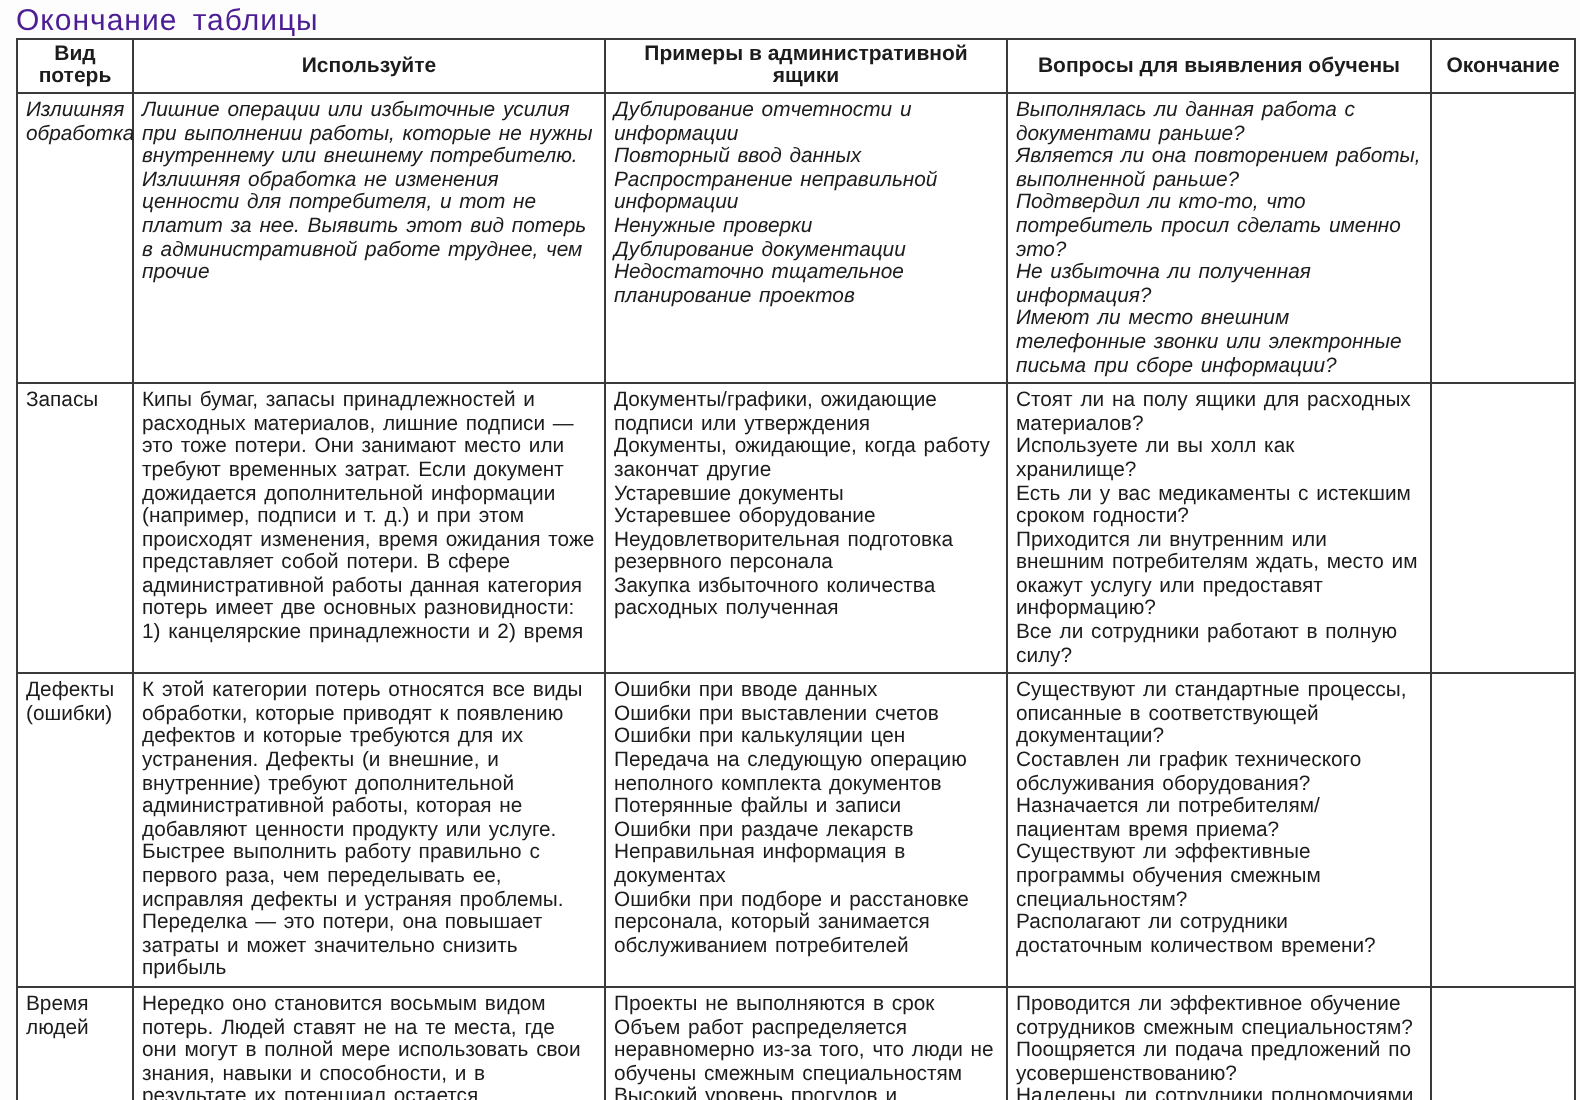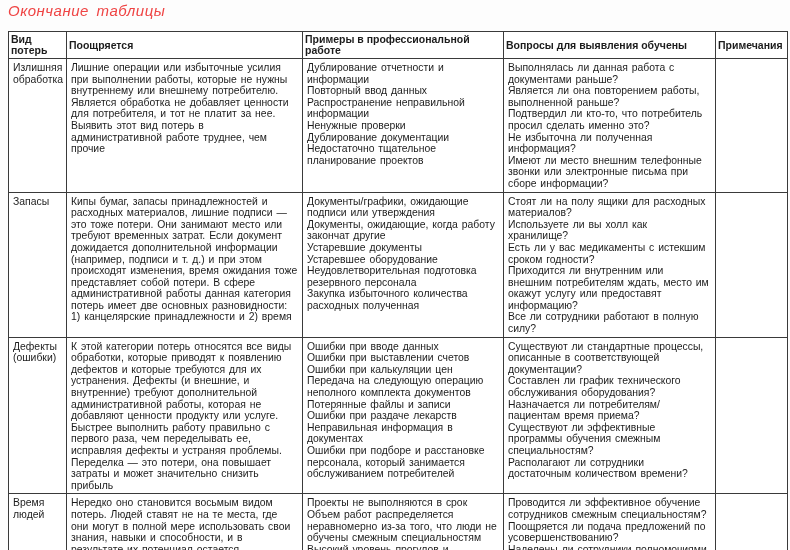--- a/index.html
+++ b/index.html
@@ -11,61 +11,60 @@
   }
   .page {
     width: 790px;
     height: 550px;
     box-sizing: border-box;
     padding: 2px 3px 0 8px;
     overflow: hidden;
     background: #fdfdfd;
   }
   .doc-title {
-    font-style: italic;
     font-size: 15px;
     font-weight: 500;
     letter-spacing: 0.5px;
     word-spacing: 3px;
-    margin: 0 0 12px 0;
-    color: #ef4444;
+    margin: 0 0 0 0;
+    color: #4c1d95;
   }
   table.losses {
     border-collapse: collapse;
     table-layout: fixed;
     width: 779px;
     background: #fff;
   }
   table.losses col.w-type  { width: 58px;  }
   table.losses col.w-def   { width: 236px; }
   table.losses col.w-ex    { width: 201px; }
   table.losses col.w-q     { width: 212px; }
   table.losses col.w-notes { width: 72px;  }
   table.losses th, table.losses td {
     border: 1px solid #3a3a3a;
     vertical-align: top;
     box-sizing: border-box;
   }
   table.losses th {
     font-size: 10.5px;
     font-weight: bold;
-    text-align: left;
+    text-align: center;
     vertical-align: middle;
     height: 21px;
     padding: 2px 2px;
     line-height: 11px;
   }
   table.losses td {
     font-size: 10.4px;
     line-height: 11.6px;
     padding: 3px 4px 2px 4px;
     word-spacing: 1px;
   }
   td.c-list { white-space: pre-line; }
-  tbody tr:nth-child(1) { height: 113px; }
+  tbody tr:nth-child(1) { height: 113px; font-style: italic; }
   tbody tr:nth-child(2) { height: 130px; }
   tbody tr:nth-child(3) { height: 127px; }
   tbody tr:nth-child(4) { height: 127px; }
 </style>
 </head>
 <body>
 
 <div class="page">
   <p class="doc-title">Окончание таблицы</p>
 
@@ -73,30 +72,30 @@
     <colgroup>
       <col class="w-type">
         <col class="w-def">
         <col class="w-ex">
         <col class="w-q">
         <col class="w-notes">
     </colgroup>
     <thead>
       <tr>
         <th>Вид потерь</th>
-        <th>Поощряется</th>
-        <th>Примеры в профессиональной работе</th>
+        <th>Используйте</th>
+        <th>Примеры в административной ящики</th>
         <th>Вопросы для выявления обучены</th>
-        <th>Примечания</th>
+        <th>Окончание</th>
       </tr>
     </thead>
     <tbody>
       <tr>
         <td class="c-type">Излишняя обработка</td>
-        <td class="c-def">Лишние операции или избыточные усилия при выполнении работы, которые не нужны внутреннему или внешнему потребителю. Является обработка не добавляет ценности для потребителя, и тот не платит за нее. Выявить этот вид потерь в административной работе труднее, чем прочие</td>
+        <td class="c-def">Лишние операции или избыточные усилия при выполнении работы, которые не нужны внутреннему или внешнему потребителю. Излишняя обработка не изменения ценности для потребителя, и тот не платит за нее. Выявить этот вид потерь в административной работе труднее, чем прочие</td>
         <td class="c-list">Дублирование отчетности и информации
 Повторный ввод данных
 Распространение неправильной информации
 Ненужные проверки
 Дублирование документации
 Недостаточно тщательное планирование проектов</td>
         <td class="c-list">Выполнялась ли данная работа с документами раньше?
 Является ли она повторением работы, выполненной раньше?
 Подтвердил ли кто-то, что потребитель просил сделать именно это?
 Не избыточна ли полученная информация?

